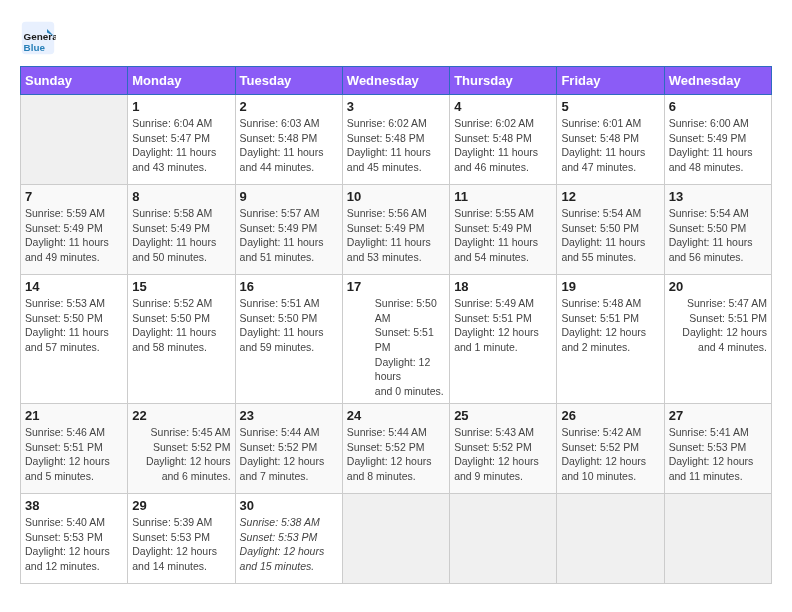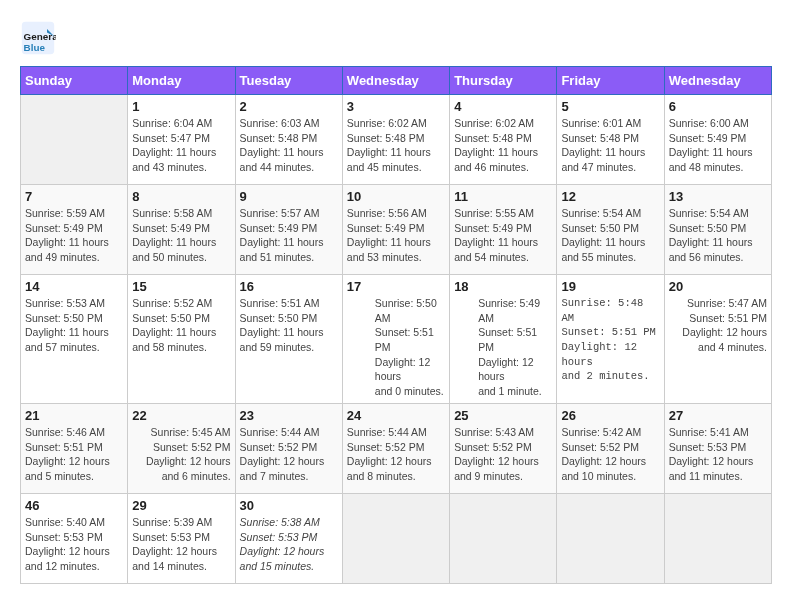--- a/index.html
+++ b/index.html
@@ -245,28 +245,28 @@
         </td>
         <td>
           <span class="day-num">17</span>
           <div class="day-info" style="white-space: pre-line; margin-left: 28px;">Sunrise: 5:50 AM
 Sunset: 5:51 PM
 Daylight: 12 hours
 and 0 minutes.</div>
         </td>
         <td>
           <span class="day-num">18</span>
-          <div class="day-info" style="white-space: pre-line; margin-left: 24px;">Sunrise: 5:49 AM
+          <div class="day-info" style="white-space: pre-line;">Sunrise: 5:49 AM
 Sunset: 5:51 PM
 Daylight: 12 hours
 and 1 minute.</div>
         </td>
         <td>
           <span class="day-num">19</span>
-          <div class="day-info" style="white-space: pre-line; font-family: Liberation Mono, monospace;">Sunrise: 5:48 AM
+          <div class="day-info" style="white-space: pre-line;">Sunrise: 5:48 AM
 Sunset: 5:51 PM
 Daylight: 12 hours
 and 2 minutes.</div>
         </td>
         <td>
           <span class="day-num">20</span>
           <div class="day-info" style="white-space: pre-line; text-align: right;">Sunrise: 5:47 AM
 Sunset: 5:51 PM
 Daylight: 12 hours
 and 4 minutes.</div>
@@ -318,21 +318,21 @@
         <td>
           <span class="day-num">27</span>
           <div class="day-info" style="white-space: pre-line;">Sunrise: 5:41 AM
 Sunset: 5:53 PM
 Daylight: 12 hours
 and 11 minutes.</div>
         </td>
       </tr>
       <tr>
         <td>
-          <span class="day-num">46</span>
+          <span class="day-num">38</span>
           <div class="day-info" style="white-space: pre-line;">Sunrise: 5:40 AM
 Sunset: 5:53 PM
 Daylight: 12 hours
 and 12 minutes.</div>
         </td>
         <td>
           <span class="day-num">29</span>
           <div class="day-info" style="white-space: pre-line;">Sunrise: 5:39 AM
 Sunset: 5:53 PM
 Daylight: 12 hours

